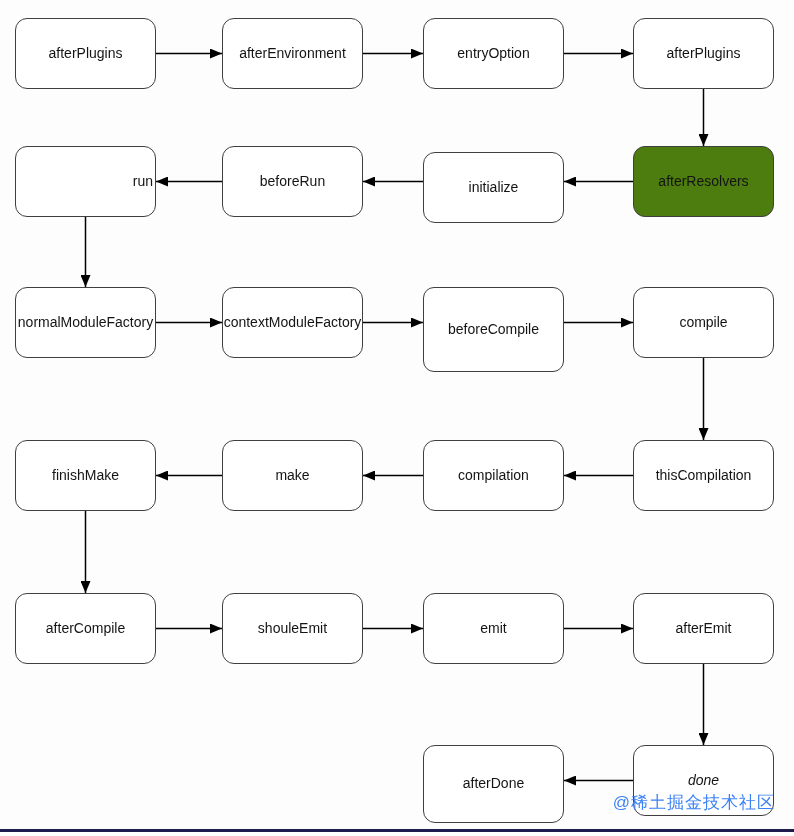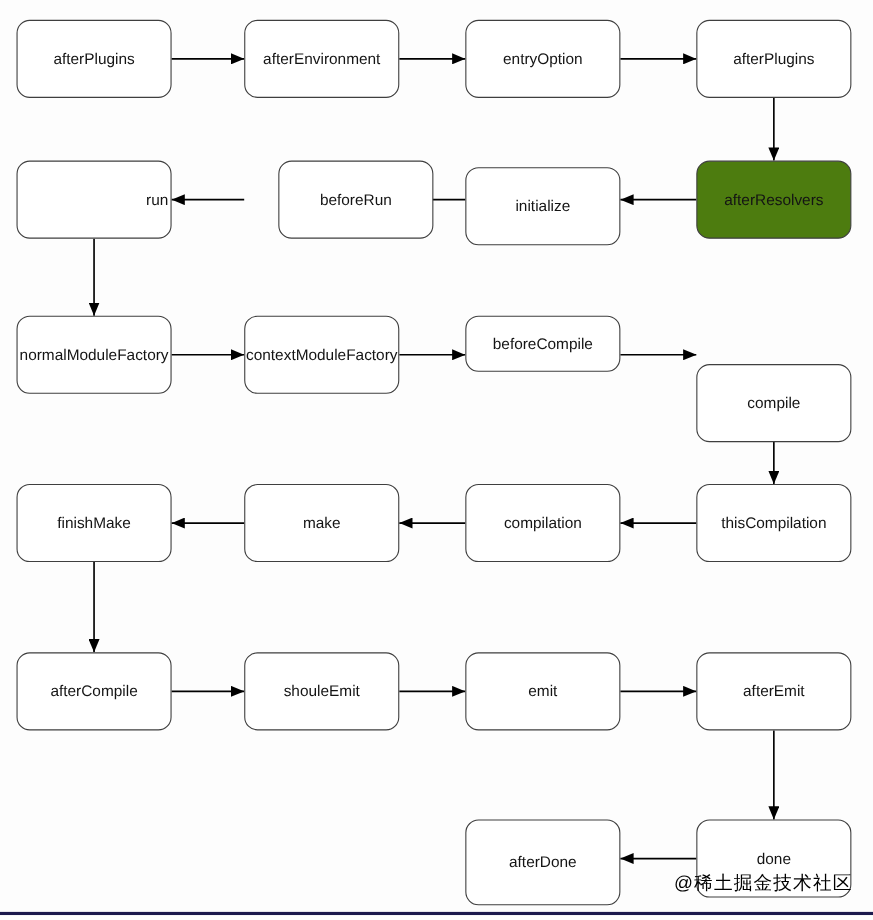--- a/index.html
+++ b/index.html
@@ -102,39 +102,39 @@
       </div>
       <div class="node" style="left: 423px; top: 18px; width: 141px; height: 71px; border-color: rgb(63, 63, 63); background: rgb(255, 255, 255);">
         <span class="node-label">entryOption</span>
       </div>
       <div class="node" style="left: 633px; top: 18px; width: 141px; height: 71px; border-color: rgb(63, 63, 63); background: rgb(255, 255, 255);">
         <span class="node-label">afterPlugins</span>
       </div>
       <div class="node" style="left: 15px; top: 146px; width: 141px; height: 71px; border-color: rgb(63, 63, 63); background: rgb(255, 255, 255); justify-content: flex-end;">
         <span class="node-label">run</span>
       </div>
-      <div class="node" style="left: 222px; top: 146px; width: 141px; height: 71px; border-color: rgb(63, 63, 63); background: rgb(255, 255, 255); margin-left: 31px;">
+      <div class="node" style="left: 222px; top: 146px; width: 141px; height: 71px; border-color: rgb(63, 63, 63); background: rgb(255, 255, 255);">
         <span class="node-label">beforeRun</span>
       </div>
       <div class="node" style="left: 423px; top: 152px; width: 141px; height: 71px; border-color: rgb(63, 63, 63); background: rgb(255, 255, 255);">
         <span class="node-label">initialize</span>
       </div>
       <div class="node" style="left: 633px; top: 146px; width: 141px; height: 71px; border-color: rgb(63, 63, 63); background: #4d7c0f;">
         <span class="node-label">afterResolvers</span>
       </div>
       <div class="node" style="left: 15px; top: 287px; width: 141px; height: 71px; border-color: rgb(63, 63, 63); background: rgb(255, 255, 255);">
         <span class="node-label">normalModuleFactory</span>
       </div>
       <div class="node" style="left: 222px; top: 287px; width: 141px; height: 71px; border-color: rgb(63, 63, 63); background: rgb(255, 255, 255);">
         <span class="node-label">contextModuleFactory</span>
       </div>
-      <div class="node" style="left: 423px; top: 287px; width: 141px; height: 51px; border-color: rgb(63, 63, 63); background: rgb(255, 255, 255);">
+      <div class="node" style="left: 423px; top: 287px; width: 141px; height: 85px; border-color: rgb(63, 63, 63); background: rgb(255, 255, 255); border-radius: 11px;">
         <span class="node-label">beforeCompile</span>
       </div>
-      <div class="node" style="left: 633px; top: 287px; width: 141px; height: 71px; border-color: rgb(63, 63, 63); background: rgb(255, 255, 255); margin-top: 44px;">
+      <div class="node" style="left: 633px; top: 287px; width: 141px; height: 71px; border-color: rgb(63, 63, 63); background: rgb(255, 255, 255);">
         <span class="node-label">compile</span>
       </div>
       <div class="node" style="left: 15px; top: 440px; width: 141px; height: 71px; border-color: rgb(63, 63, 63); background: rgb(255, 255, 255);">
         <span class="node-label">finishMake</span>
       </div>
       <div class="node" style="left: 222px; top: 440px; width: 141px; height: 71px; border-color: rgb(63, 63, 63); background: rgb(255, 255, 255);">
         <span class="node-label">make</span>
       </div>
       <div class="node" style="left: 423px; top: 440px; width: 141px; height: 71px; border-color: rgb(63, 63, 63); background: rgb(255, 255, 255);">
         <span class="node-label">compilation</span>
@@ -150,20 +150,20 @@
       </div>
       <div class="node" style="left: 423px; top: 593px; width: 141px; height: 71px; border-color: rgb(63, 63, 63); background: rgb(255, 255, 255);">
         <span class="node-label">emit</span>
       </div>
       <div class="node" style="left: 633px; top: 593px; width: 141px; height: 71px; border-color: rgb(63, 63, 63); background: rgb(255, 255, 255);">
         <span class="node-label">afterEmit</span>
       </div>
       <div class="node" style="left: 423px; top: 745px; width: 141px; height: 78px; border-color: rgb(63, 63, 63); background: rgb(255, 255, 255);">
         <span class="node-label">afterDone</span>
       </div>
-      <div class="node" style="left: 633px; top: 745px; width: 141px; height: 71px; border-color: rgb(63, 63, 63); background: rgb(255, 255, 255);">
+      <div class="node" style="left: 633px; top: 745px; width: 141px; height: 71px; border-color: rgb(63, 63, 63); background: rgb(255, 255, 255); font-style: italic;">
         <span class="node-label">done</span>
       </div>
     </div>
-  <div class="watermark" style="color: #000000;">@稀土掘金技术社区</div>
+  <div class="watermark" style="color: #3b82f6;">@稀土掘金技术社区</div>
   <div class="bottom-bar" style="background: rgb(29, 26, 78);"></div>
   <div class="bottom-strip"></div>
 </div>
 
 </body></html>

